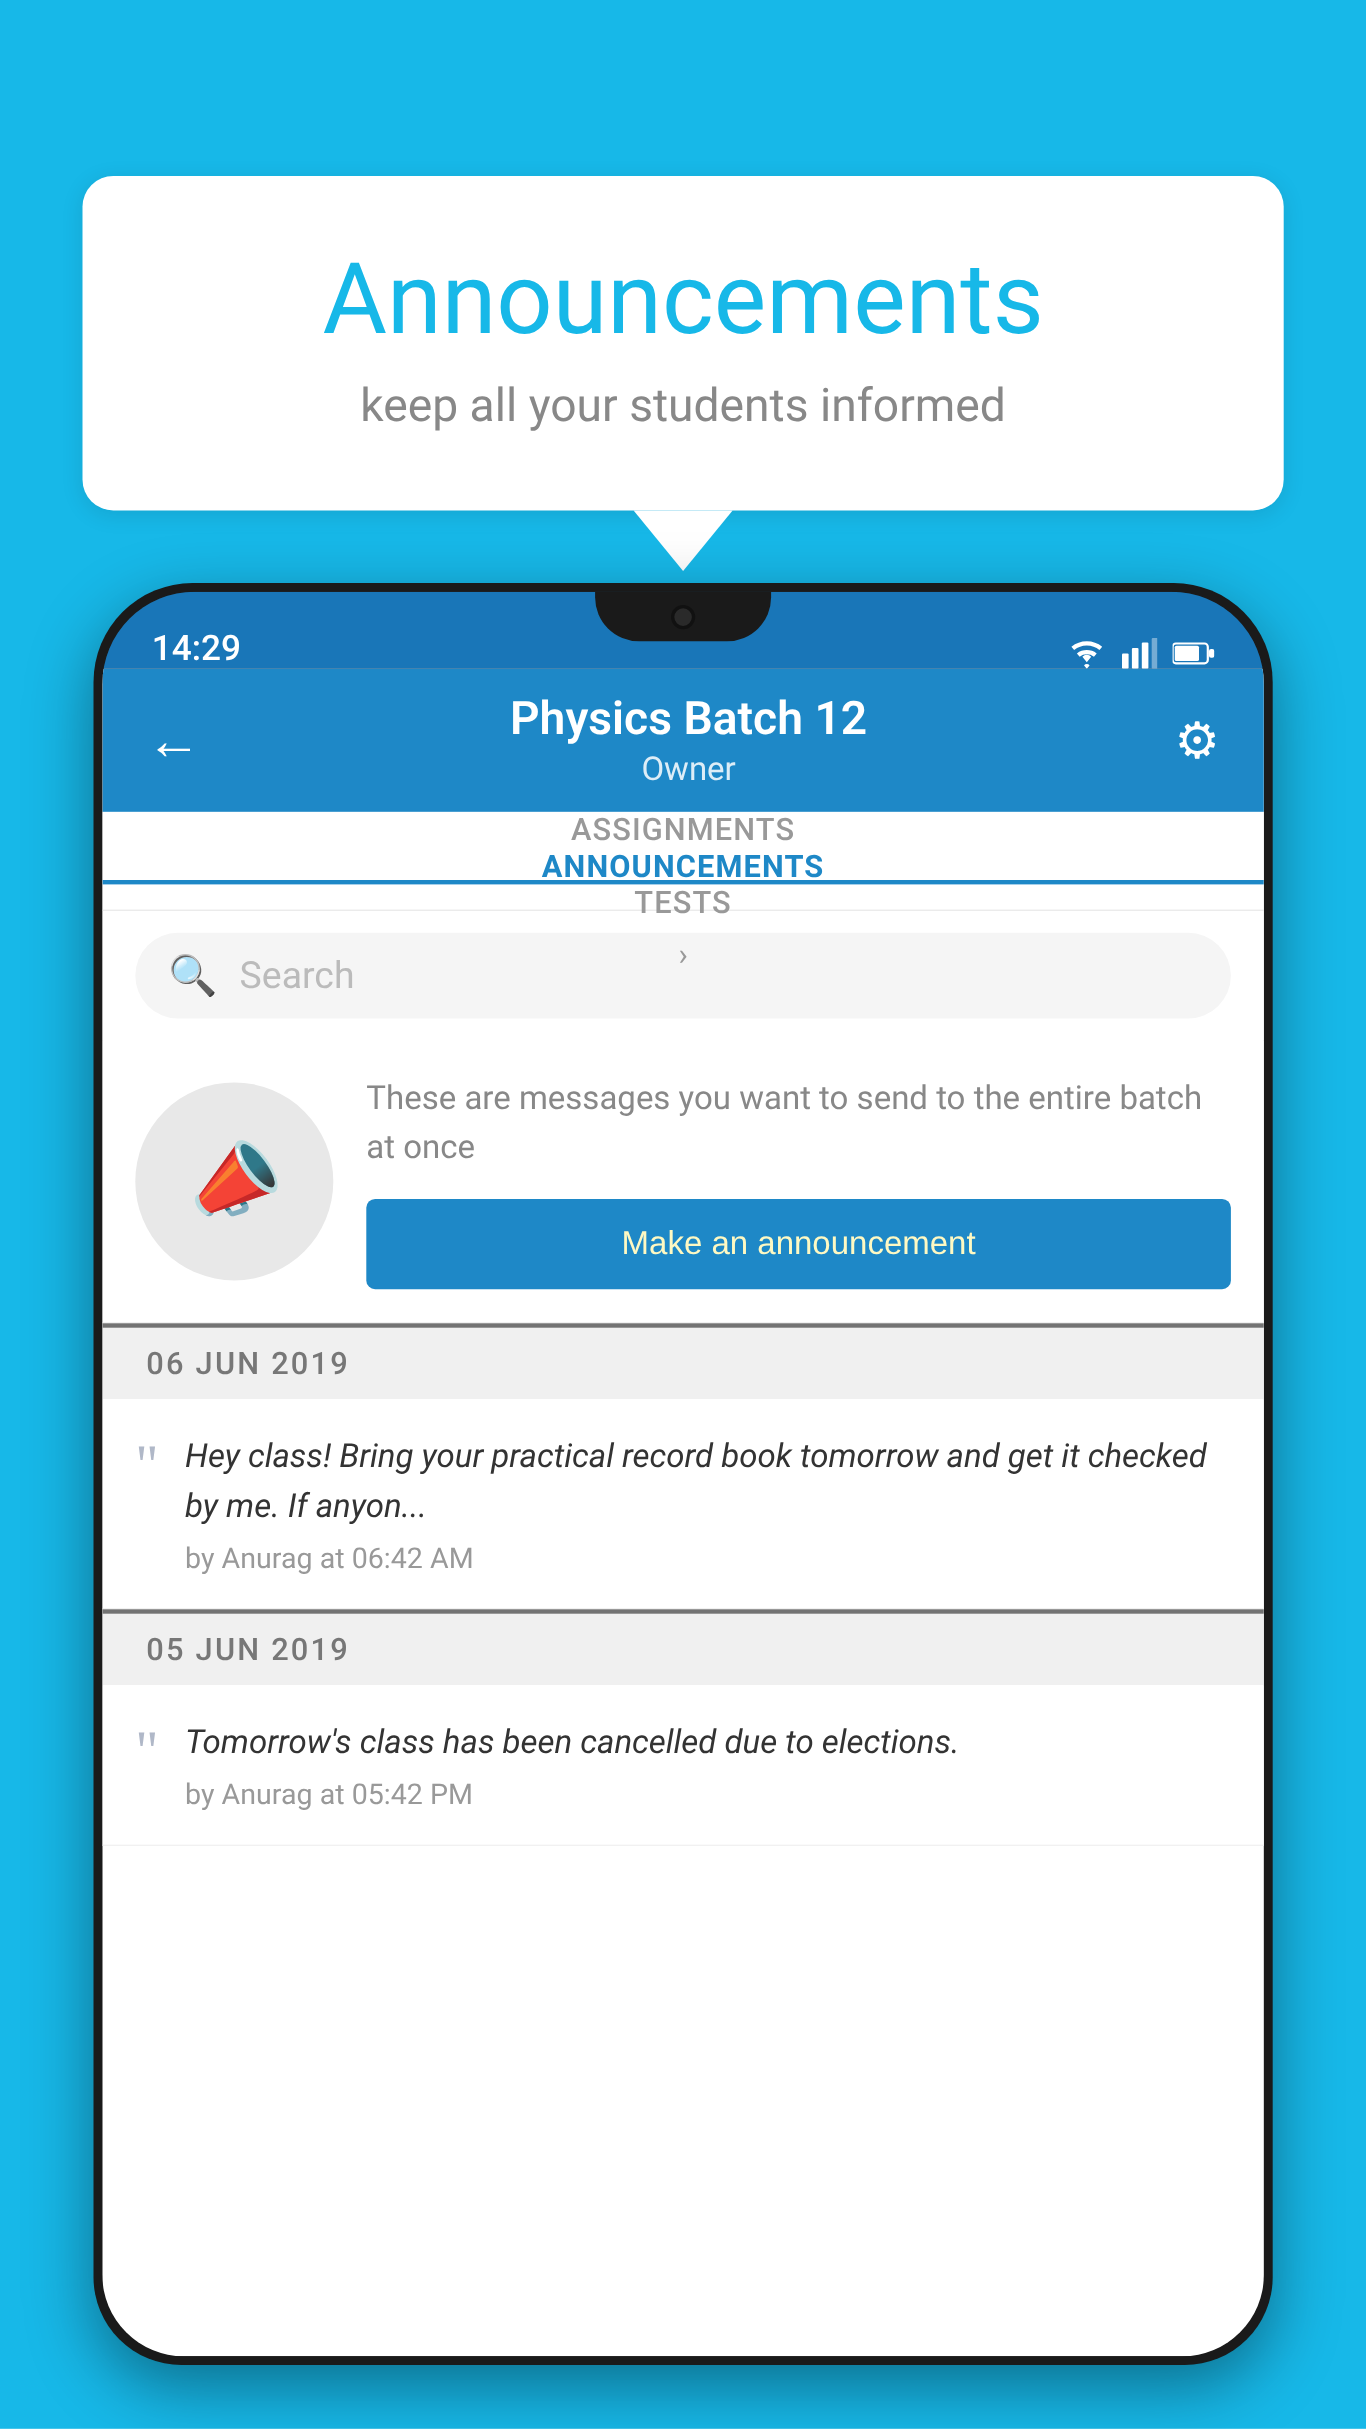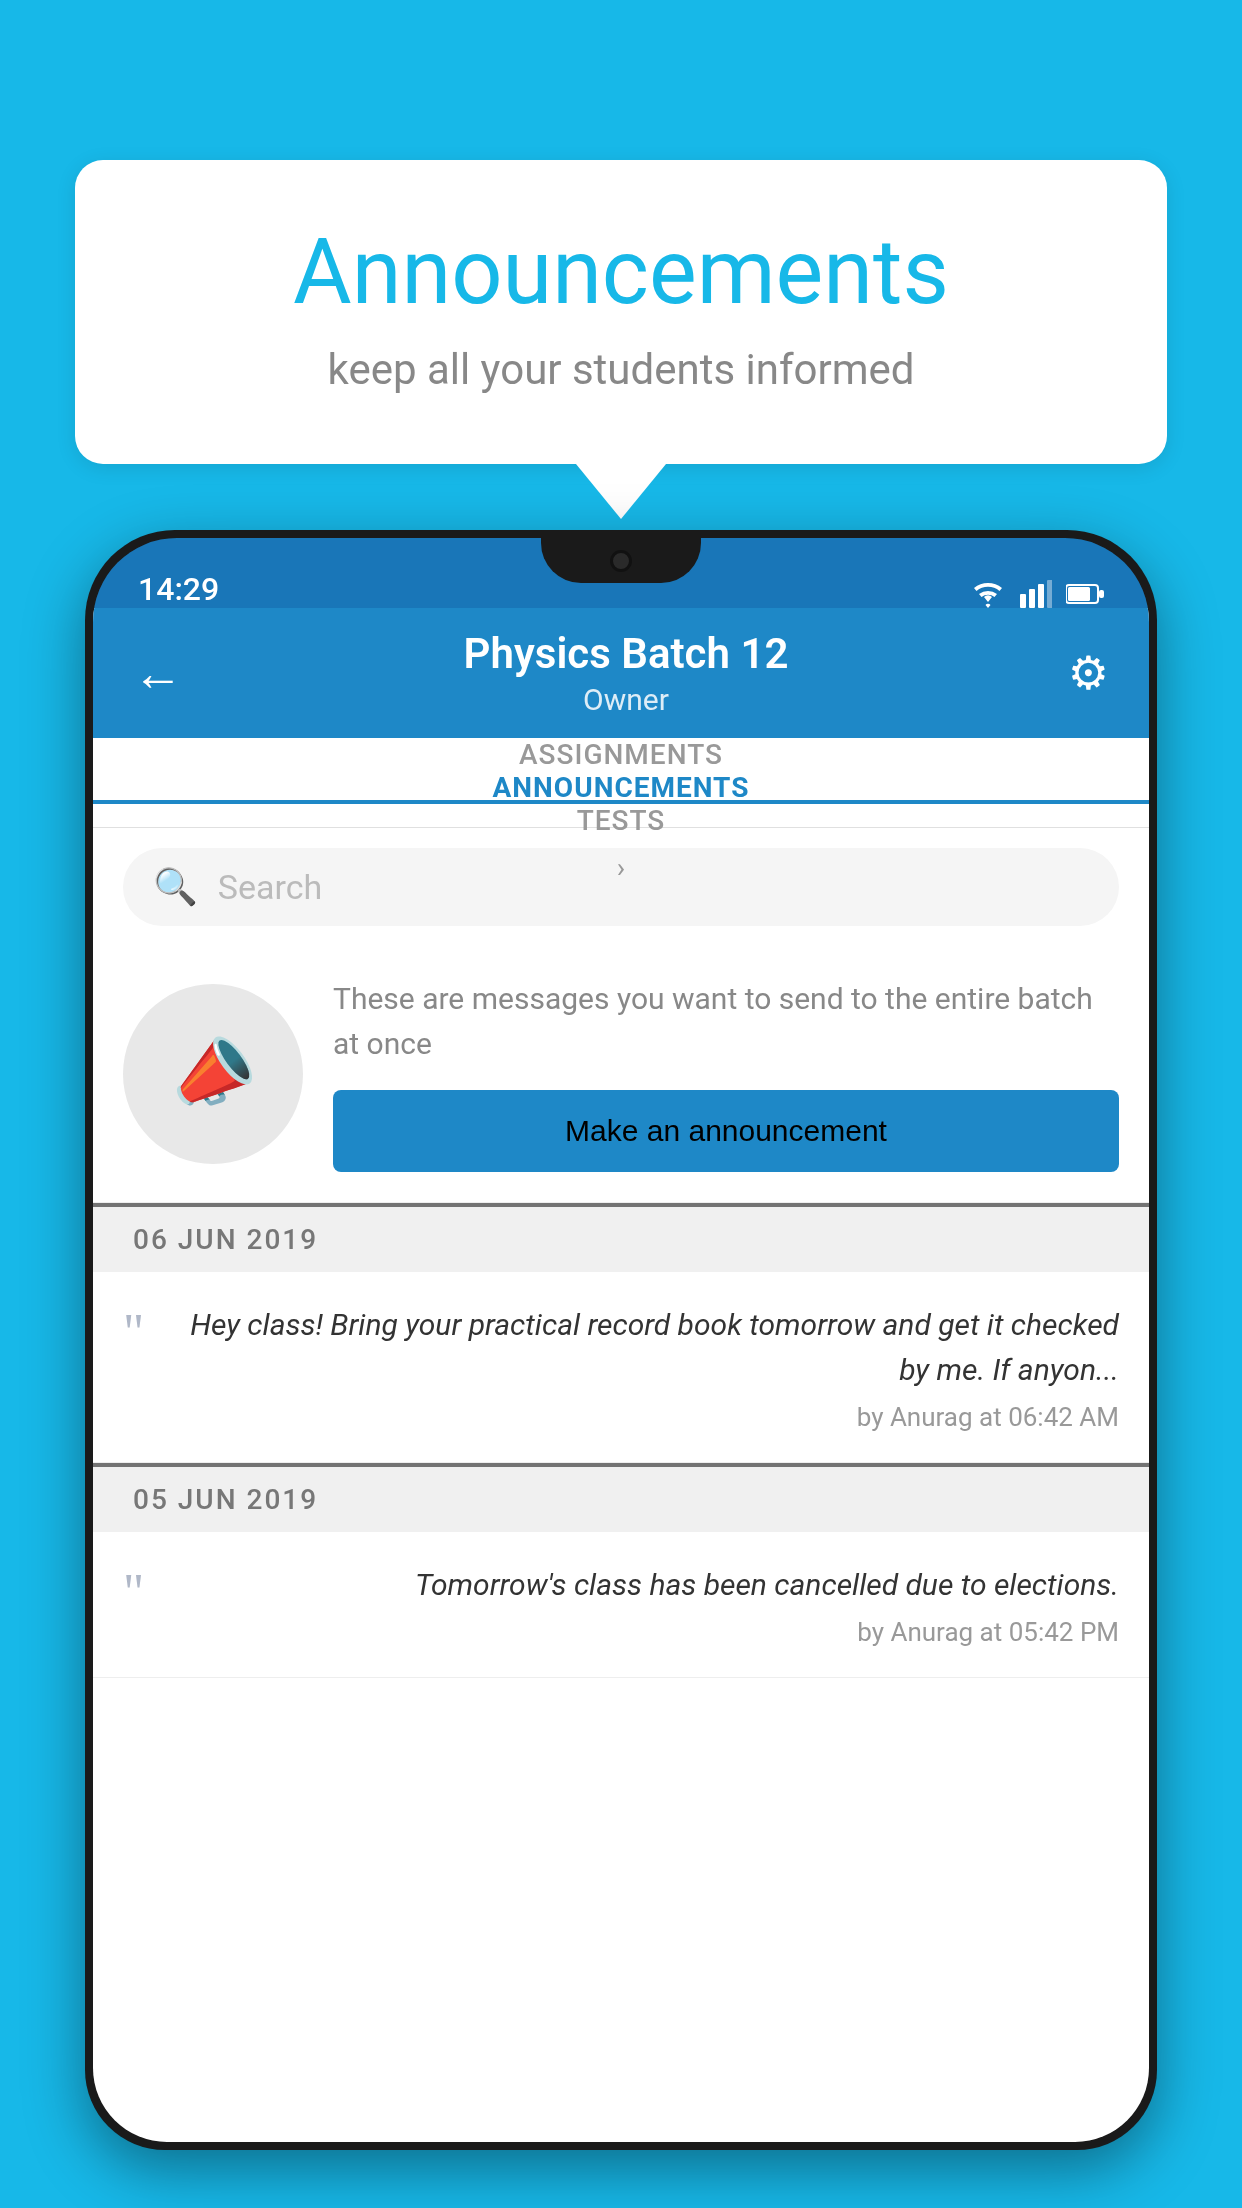--- a/index.html
+++ b/index.html
@@ -256,21 +256,21 @@
       flex: 1;
     }
     .promo-desc {
       font-size: 30px;
       color: #888;
       line-height: 1.5;
       margin-bottom: 24px;
     }
     .make-announcement-btn {
       background: #1e88c7;
-      color: #000000;
+      color: #fef9c3;
       border: none;
       border-radius: 8px;
       padding: 24px 36px;
       font-size: 30px;
       font-weight: 500;
       cursor: pointer;
       width: 100%;
     }
 
     
@@ -295,21 +295,20 @@
     }
     .quote-icon {
       color: #b0b8c8;
       font-size: 52px;
       font-family: Georgia, serif;
       line-height: 1;
       margin-top: 5px;
     }
     .announcement-content {
       flex: 1;
-      text-align: right;
     }
     .announcement-text {
       font-size: 30px;
       color: #333;
       font-style: italic;
       line-height: 1.5;
       margin-bottom: 10px;
     }
     .announcement-meta {
       font-size: 26px;

